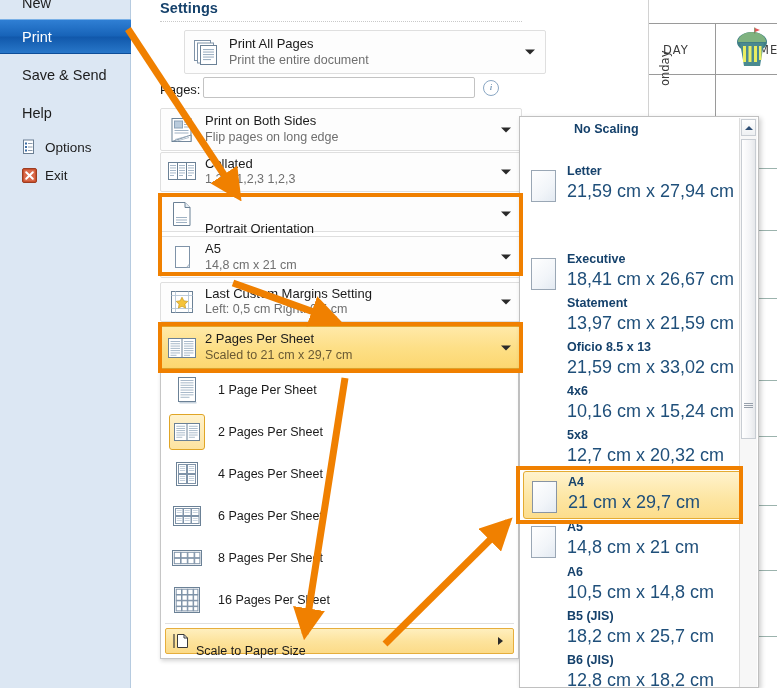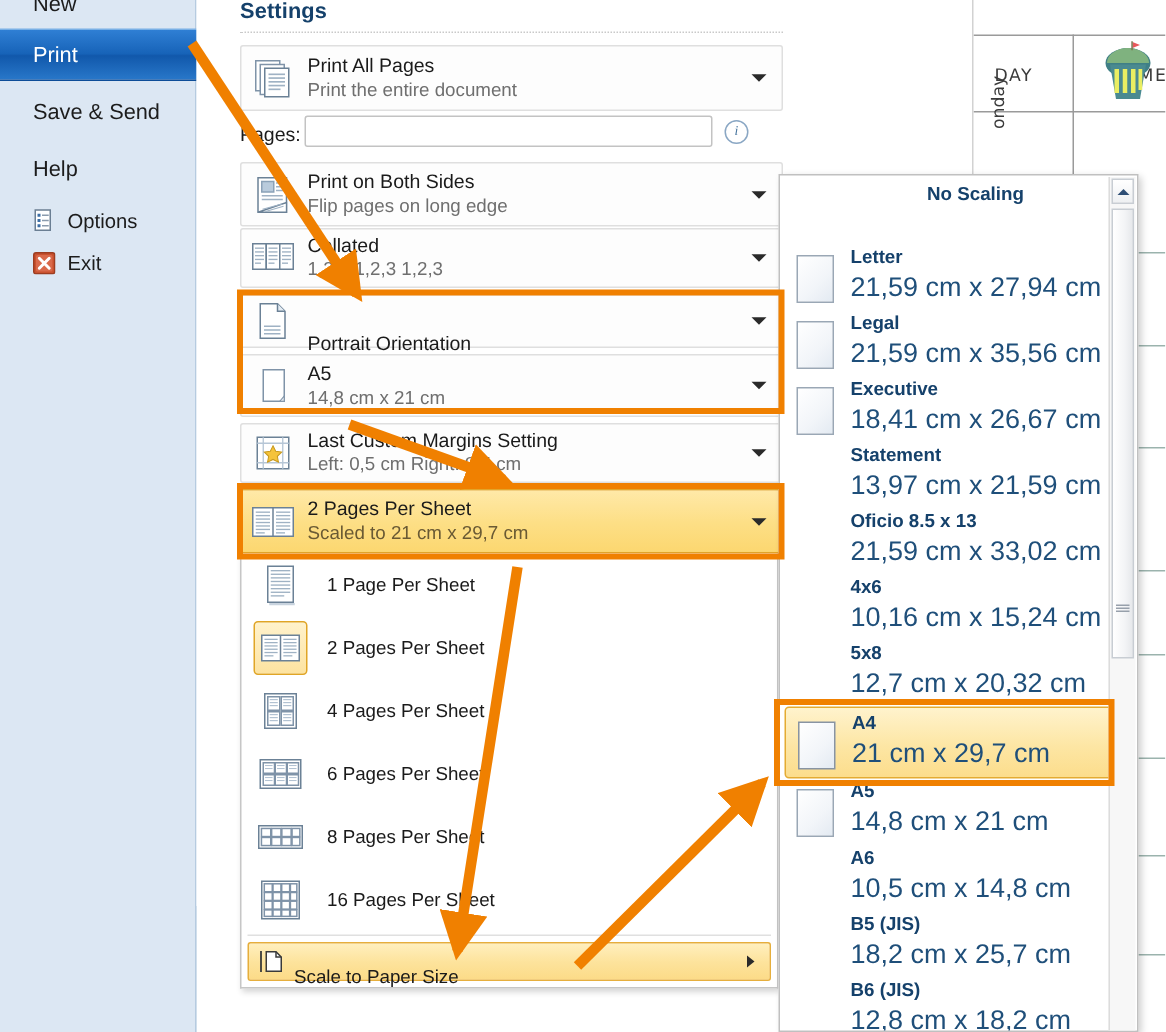--- a/index.html
+++ b/index.html
@@ -89,21 +89,21 @@
   .combo .t2 { font-size: 12.5px; color: #6f6f6f; }
   .combo .caret {
     position: absolute; right: 10px; top: 50%;
     transform: translateY(-50%);
     width: 0; height: 0;
     border-left: 5px solid transparent;
     border-right: 5px solid transparent;
     border-top: 5px solid #2a2a2a;
   }
 
-  #row-printall { top: 30px; height: 44px; }
+  #row-printall { top: 30px; height: 44px; margin-left: 24px; }
   #row-printall .t1 { top: 5px; }
   #row-printall .t2 { top: 22px; }
 
   .pages-label {
     position: absolute; left: 29px; top: 82px;
     font-size: 13px; color: #1a1a1a;
   }
   .pages-input {
     position: absolute; left: 72px; top: 77px;
     width: 272px; height: 21px;
@@ -249,21 +249,21 @@
     position: absolute; left: 519px; top: 116px;
     width: 240px; height: 572px;
     background: #ffffff;
     border: 1px solid #c0c0c0;
     box-sizing: border-box;
     box-shadow: 2px 2px 5px rgba(0,0,0,.2);
     overflow: hidden;
   }
   .ps-noscale {
     position: absolute; left: 54px; top: 5px;
-    font-size: 12.5px; font-weight: bold; color: #15416b; margin-left: 44px;
+    font-size: 12.5px; font-weight: bold; color: #15416b;
   }
   .ps-item {
     position: absolute; left: 3px; width: 216px; height: 52px;
   }
   .ps-item .pbox {
     position: absolute; left: 8px; top: 9px;
     width: 23px; height: 30px;
     background: linear-gradient(135deg,#ffffff 0%,#f2f5f9 60%,#e3eaf2 100%);
     border: 1px solid #9aa7b5;
   }
@@ -748,25 +748,20 @@
 
   <div class="ps-menu">
     <div class="ps-noscale">No Scaling</div>
 
     <div class="ps-item" style="top:44px">
       <span class="pbox"></span>
       <span class="pname">Letter</span>
       <span class="pdim">21,59 cm x 27,94 cm</span>
     </div>
 
-    <div class="ps-item" style="top:88px">
-      <span class="pbox"></span>
-      <span class="pname">Legal</span>
-      <span class="pdim">21,59 cm x 35,56 cm</span>
-    </div>
 
     <div class="ps-item" style="top:132px">
       <span class="pbox"></span>
       <span class="pname">Executive</span>
       <span class="pdim">18,41 cm x 26,67 cm</span>
     </div>
 
     <div class="ps-item" style="top:176px">
       <span class="pname">Statement</span>
       <span class="pdim">13,97 cm x 21,59 cm</span>

